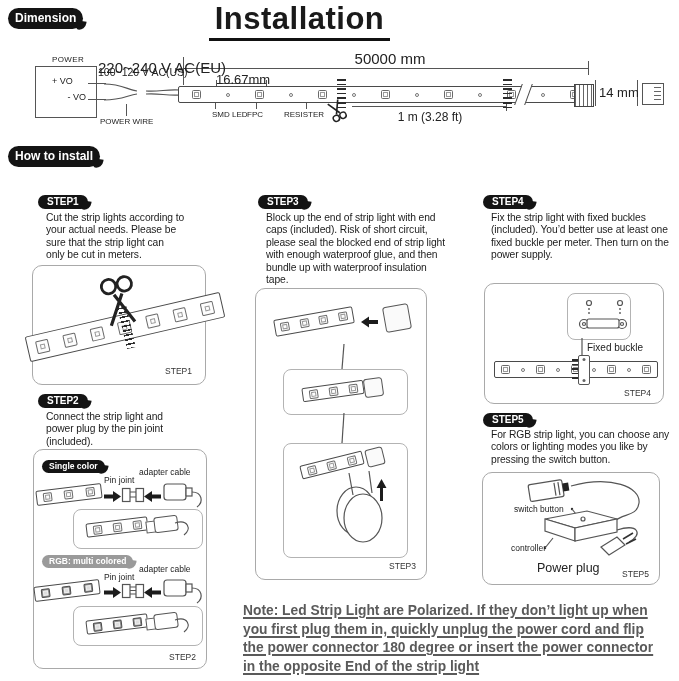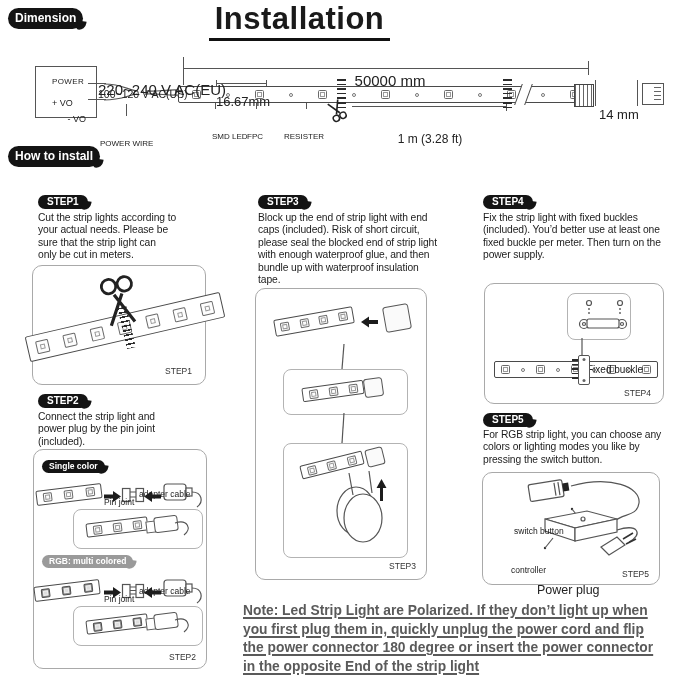--- a/index.html
+++ b/index.html
@@ -11,21 +11,21 @@
         font-weight:bold;white-space:nowrap;}
   .bubble{font-size:12px;padding:3px 7px 4px;border-radius:12px;}
   .pill{font-size:10px;padding:1px 9px 2px;border-radius:9px;z-index:5;}
   .minipill{font-size:8.5px;padding:1px 7px 2px;border-radius:8px;z-index:5;}
   .bubble::after,.pill::after,.minipill::after{content:"";position:absolute;width:9px;height:9px;
         background:var(--badge,#141414);right:-3px;bottom:-1px;border-radius:0 0 9px 2px;transform:rotate(8deg);}
   .minipill.gray,.minipill.gray::after{background:var(--badge-gray,#9a9a9a);}
   
   .hline{position:absolute;background:#555;height:1px;}
   .vline{position:absolute;background:#555;width:1px;}
-  .lbl{position:absolute;font-size:8px;color:#222;white-space:nowrap;z-index:4;margin-top:22px;}
+  .lbl{position:absolute;font-size:8px;color:#222;white-space:nowrap;z-index:4;}
   
   .strip{position:absolute;background:#fff;border:1.5px solid #4a4a4a;border-radius:2px;
         display:flex;align-items:center;justify-content:space-around;box-sizing:border-box;z-index:2;}
   .led{width:9px;height:9px;border:1px solid #6a6a6a;border-radius:1.5px;display:inline-flex;
         align-items:center;justify-content:center;box-sizing:border-box;background:#fdfdfd;}
   .led::after{content:"";width:3px;height:3px;border:1px solid #9a9a9a;}
   .led.dark{background:#8f8f8f;border-color:#4d4d4d;}
   .led.dark::after{border-color:#eee;background:#ddd;}
   .res{width:4px;height:4px;border:1px solid #777;border-radius:50%;box-sizing:border-box;}
   .strip.big .led{width:13px;height:13px;}
@@ -39,21 +39,21 @@
   .figlabel{position:absolute;font-size:8.5px;color:#333;z-index:4;}
   .cap{position:absolute;background:#fafafa;border:1.3px solid #555;border-radius:3px;z-index:2;}
   .plug{position:absolute;background:#fff;border:1.2px solid #555;border-radius:3px;z-index:2;}
   .conn{position:absolute;background:#fff;border:1px solid #555;z-index:2;}
   .clamp{position:absolute;background:#fff;border:1.2px solid #555;border-radius:2px;z-index:4;}
   .clamp::before,.clamp::after{content:"";position:absolute;left:50%;transform:translateX(-50%);
         width:3px;height:3px;border-radius:50%;background:#666;}
   .clamp::before{top:2px;} .clamp::after{bottom:2px;}
   
   .stept{position:absolute;font-size:10.3px;line-height:12.4px;color:#1c1c1c;letter-spacing:-0.1px;z-index:2;}
-  .stept div{white-space:nowrap;}
+  .stept div{white-space:nowrap;margin-left:8px;}
   .title-wrap{position:absolute;left:0;top:1px;width:599px;text-align:center;z-index:2;}
   .title{display:inline-block;font-size:31px;font-weight:800;letter-spacing:0.5px;
         border-bottom:3.5px solid #111;padding:0 6px 1px;}
   .note{position:absolute;left:243px;top:602px;width:430px;font-size:13.8px;line-height:18.6px;
         font-weight:bold;color:var(--note,#5a5a5a);z-index:2;}
   .note div{text-decoration:underline;text-decoration-thickness:1.5px;text-underline-offset:2px;white-space:nowrap;}
   svg{display:block;}
   .lineart{stroke:#555;fill:none;stroke-width:1.2;}
   .fillart{stroke:#555;fill:#fff;stroke-width:1.2;}
   .arrow{fill:#1c1c1c;stroke:none;}

